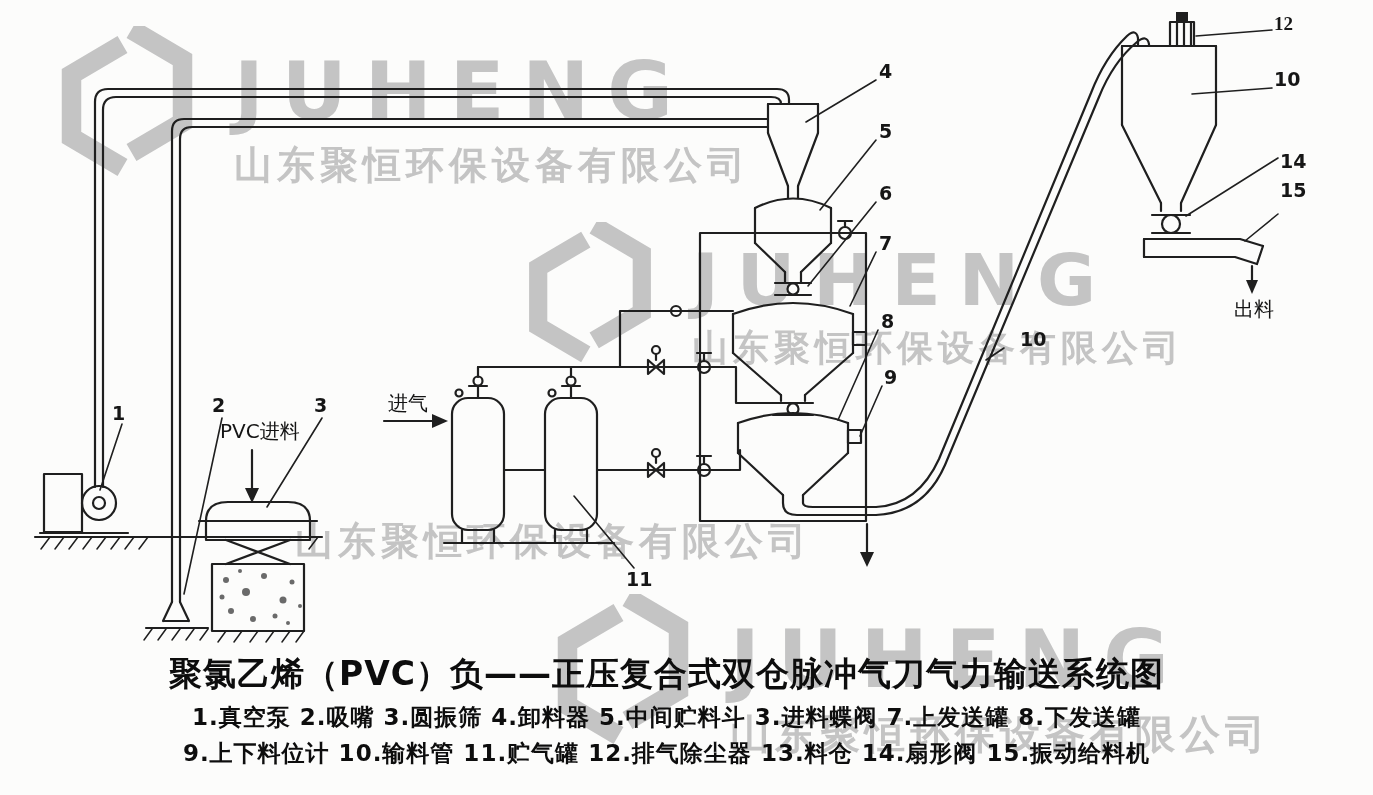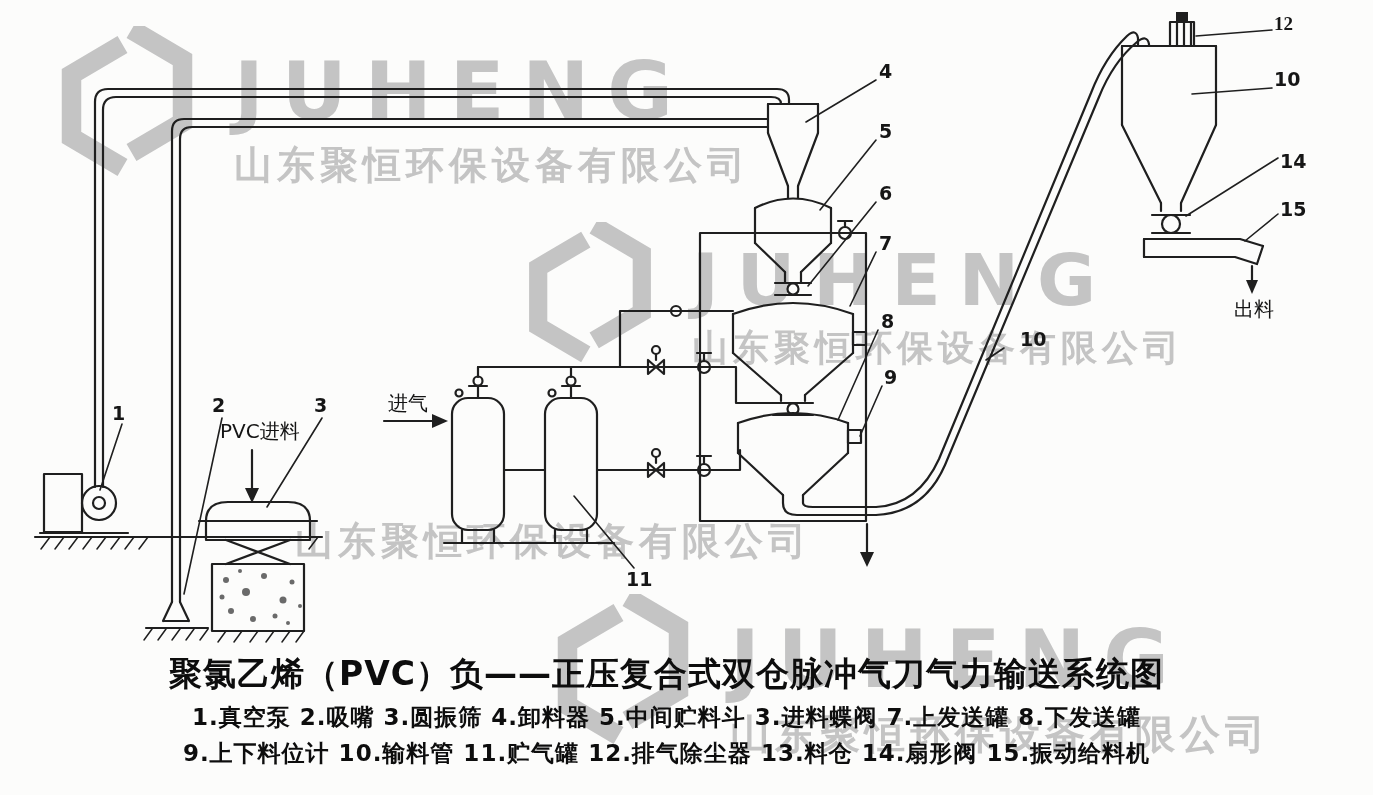--- a/index.html
+++ b/index.html
@@ -276,21 +276,21 @@
   <div class="callout" style="left:879px; top:122px;">5</div>
   <div class="callout" style="left:879px; top:184px;">6</div>
   <div class="callout" style="left:879px; top:234px;">7</div>
   <div class="callout" style="left:881px; top:312px;">8</div>
   <div class="callout" style="left:884px; top:368px;">9</div>
   <div class="callout" style="left:1000px; top:330px;margin-left:20px;">10</div>
   <div class="callout" style="left:626px; top:570px;">11</div>
   <div class="callout" style="left:1274px; top:14px;font-family:Liberation Serif, serif;">12</div>
   <div class="callout" style="left:1274px; top:70px;">10</div>
   <div class="callout" style="left:1280px; top:152px;">14</div>
-  <div class="callout" style="left:1280px; top:200px;text-align:right;">15</div>
+  <div class="callout" style="left:1280px; top:181px;text-align:right;">15</div>
 
   <div class="flabel" style="left:220px; top:420px;">PVC进料</div>
   <div class="flabel" style="left:388px; top:392px;">进气</div>
   <div class="flabel" style="left:1234px; top:298px;">出料</div>
 
   <div class="caption">
     <div class="title">聚氯乙烯（PVC）负——正压复合式双仓脉冲气刀气力输送系统图</div>
     <div class="legend">1.真空泵 2.吸嘴 3.圆振筛 4.卸料器 5.中间贮料斗 3.进料蝶阀 7.上发送罐 8.下发送罐</div>
     <div class="legend">9.上下料位计 10.输料管 11.贮气罐 12.排气除尘器 13.料仓 14.扇形阀 15.振动给料机</div>
   </div>

